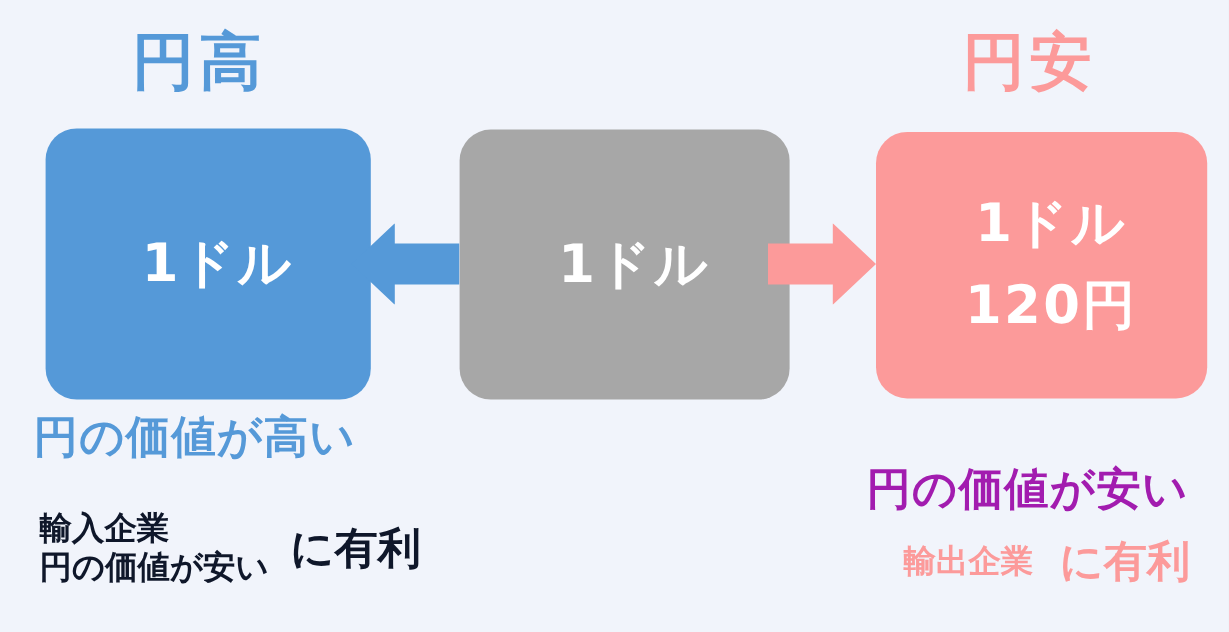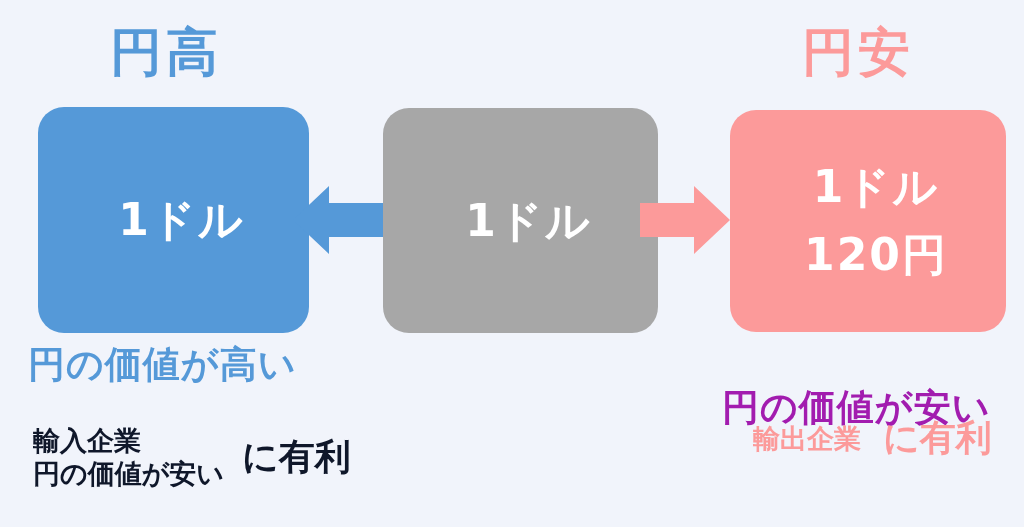--- a/index.html
+++ b/index.html
@@ -87,21 +87,21 @@
   .caption.pink { left: 722px; color: #a21caf; margin-top: 43px; }
 
   .benef-row {
     position: absolute;
     display: flex;
     align-items: center;
     font-weight: bold;
     white-space: nowrap;
   }
   .benef-row.blue { left: 33px; top: 424px; color: #0f172a; }
-  .benef-row.pink { left: 753px; top: 414px; color: #FC9A9A; }
+  .benef-row.pink { left: 753px; top: 444px; color: #FC9A9A; }
   .benef-lines {
     display: flex;
     flex-direction: column;
     font-size: 27px;
     line-height: 33px;
   }
   .benef-row.blue .suffix { margin-left: 18px; }
   .benef-row.pink .suffix { margin-left: 22px; }
   .suffix {
     font-size: 36px;

